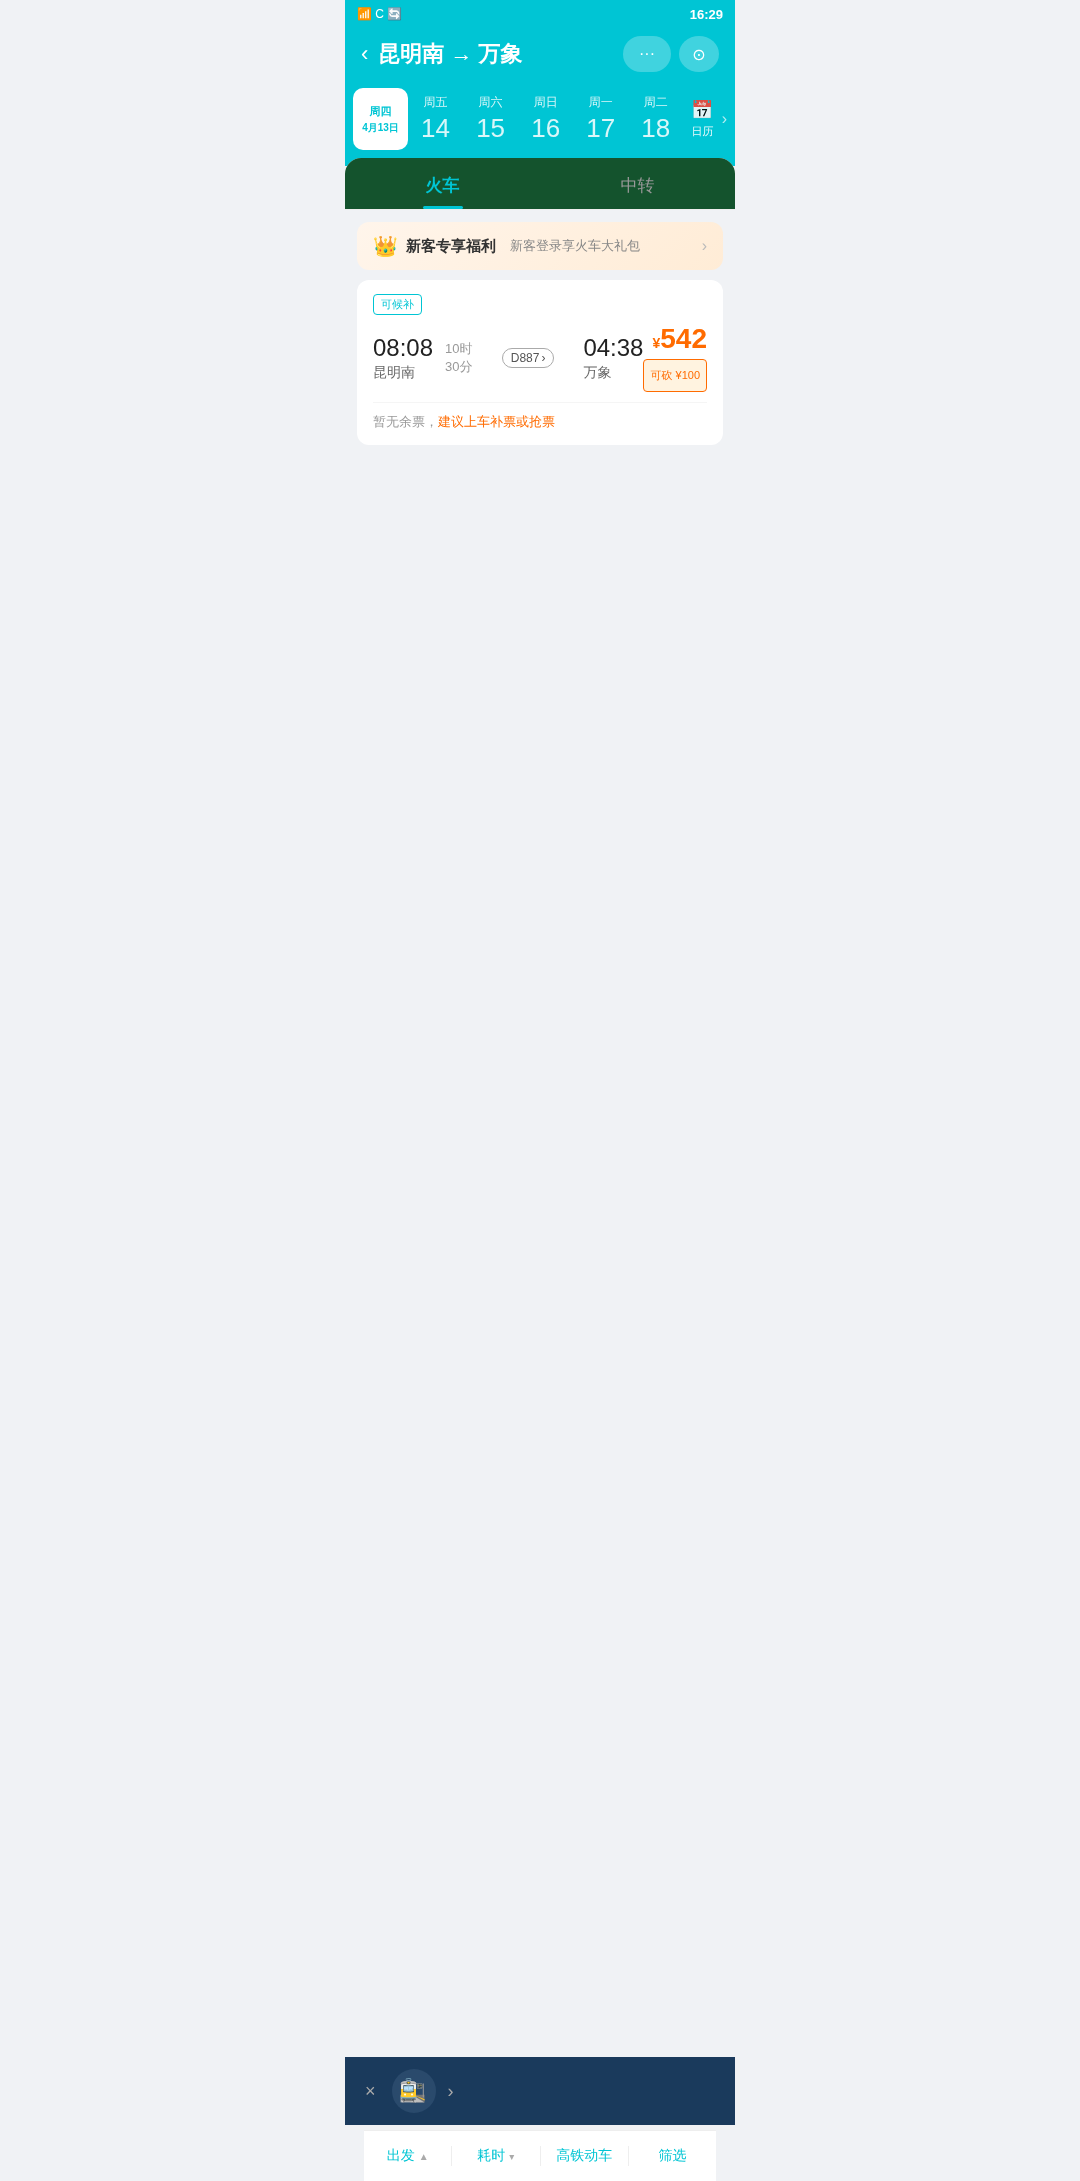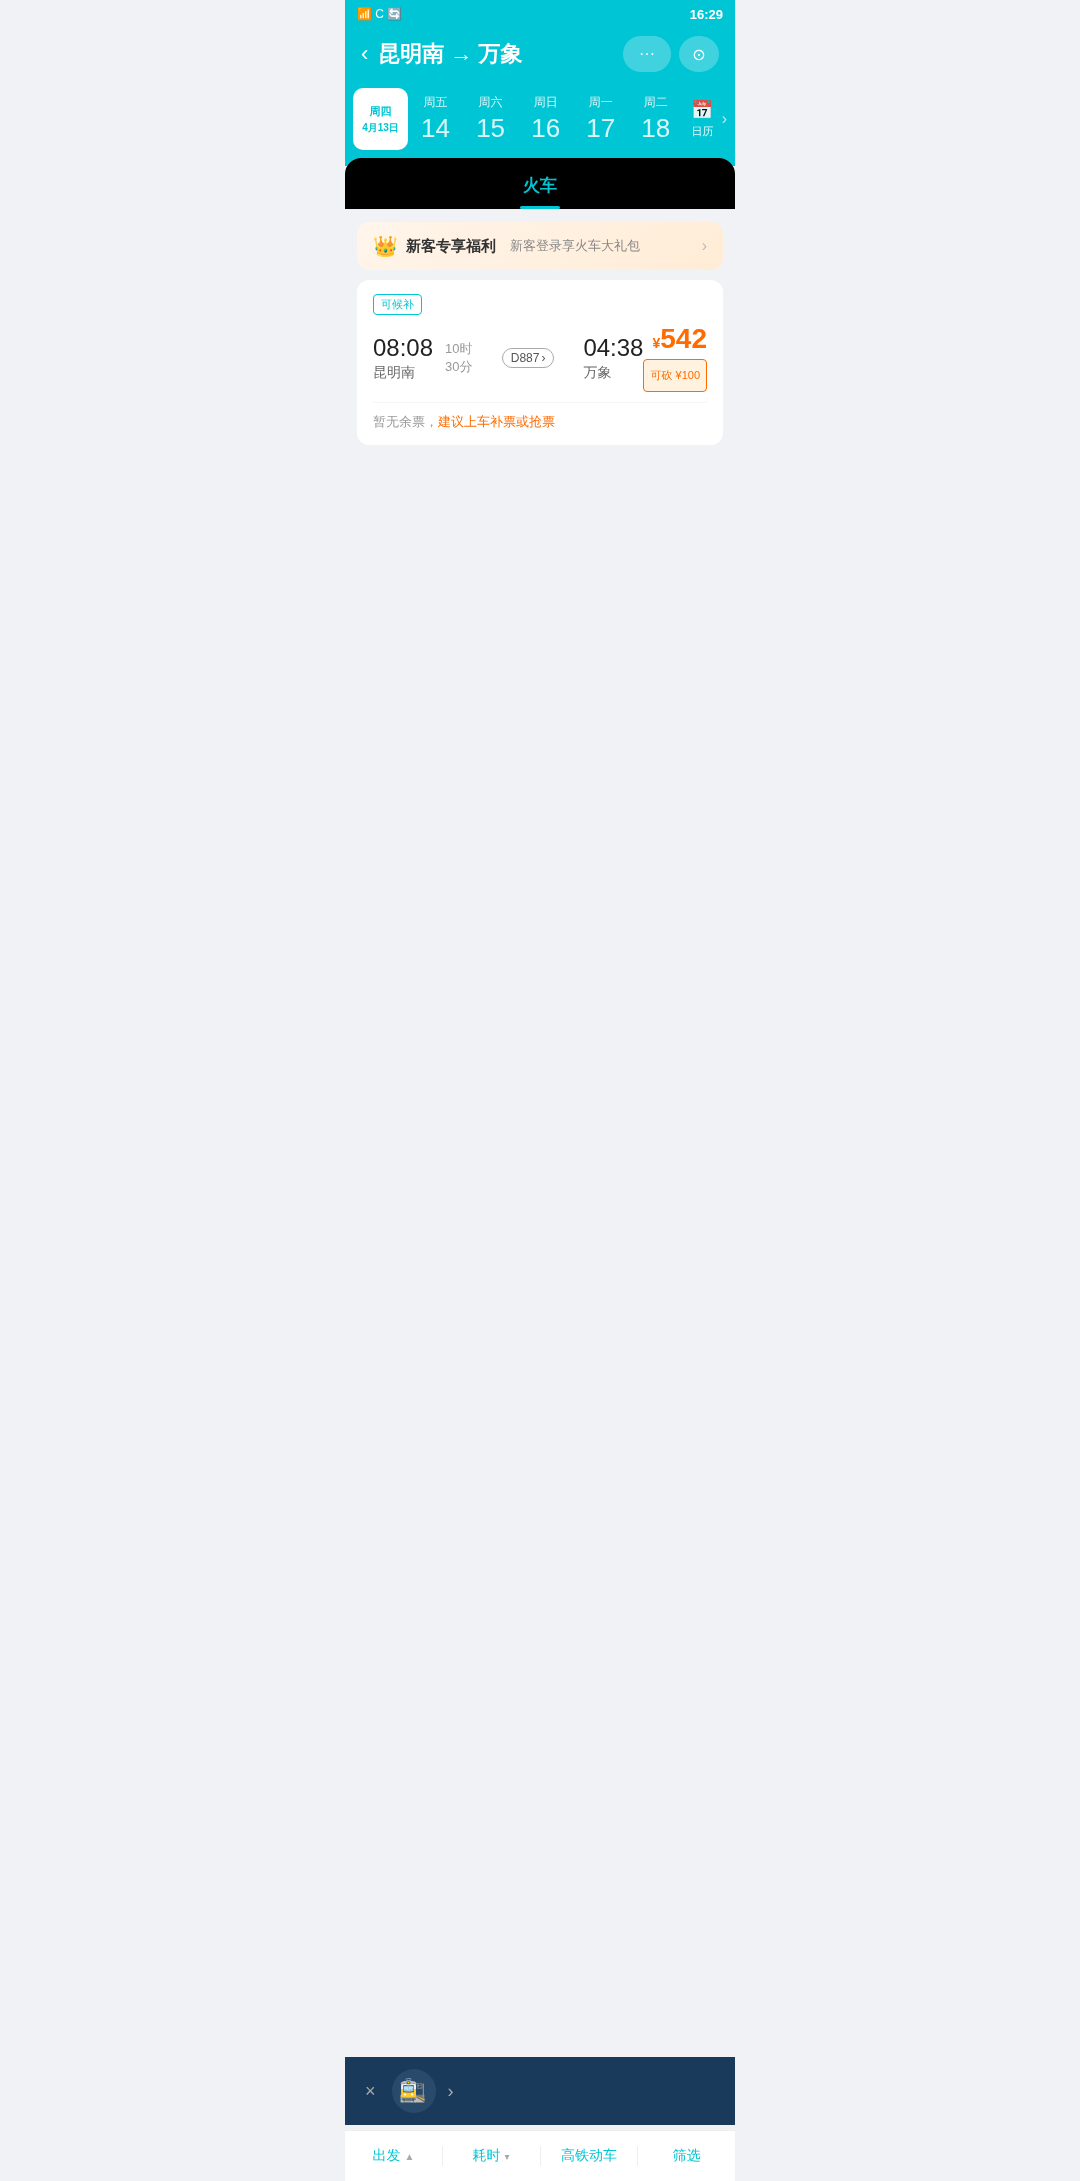--- a/index.html
+++ b/index.html
@@ -108,21 +108,21 @@
     .main-content {
       background: #f0f2f5;
       border-radius: 16px 16px 0 0;
       margin-top: -8px;
       position: relative;
       padding-bottom: 100px;
     }
 
     
     .tabs {
-      background: #000000;
+      background: #14532d;
       display: flex;
       border-bottom: 1px solid #eee;
       border-radius: 16px 16px 0 0;
     }
     .tab {
       flex: 1;
       text-align: center;
       padding: 16px 0 12px;
       font-size: 17px;
       color: #999;
@@ -270,21 +270,21 @@
     .cta-sub { font-size: 12px; color: #aaa; margin-top: 2px; }
     .cta-sub .highlight { color: #f5a623; }
     .cta-arrow { color: #aaa; font-size: 18px; }
 
     
     .bottom-nav {
       position: fixed;
       bottom: 0;
       left: 50%;
       transform: translateX(-50%);
-      width: 390px;
+      width: 352px;
       background: #fff;
       border-top: 1px solid #eee;
       display: flex;
       align-items: center;
       padding: 10px 0;
     }
     .nav-item {
       flex: 1;
       text-align: center;
       font-size: 14px;
@@ -351,20 +351,21 @@
     <span class="calendar-icon-svg">📅</span>
     <span>日历</span>
   </div>
   <div class="strip-arrow">›</div>
 </div>
 
 <div class="main-content">
 
   <div class="tabs">
     <div class="tab active">火车</div>
+    <div class="tab">中转</div>
   </div>
 
   <div class="promo-banner">
     <div class="promo-left">
       <span class="promo-icon">👑</span>
       <span class="promo-title">新客专享福利</span>
       <span class="promo-sub">新客登录享火车大礼包</span>
     </div>
     <span class="promo-arrow">›</span>
   </div>

